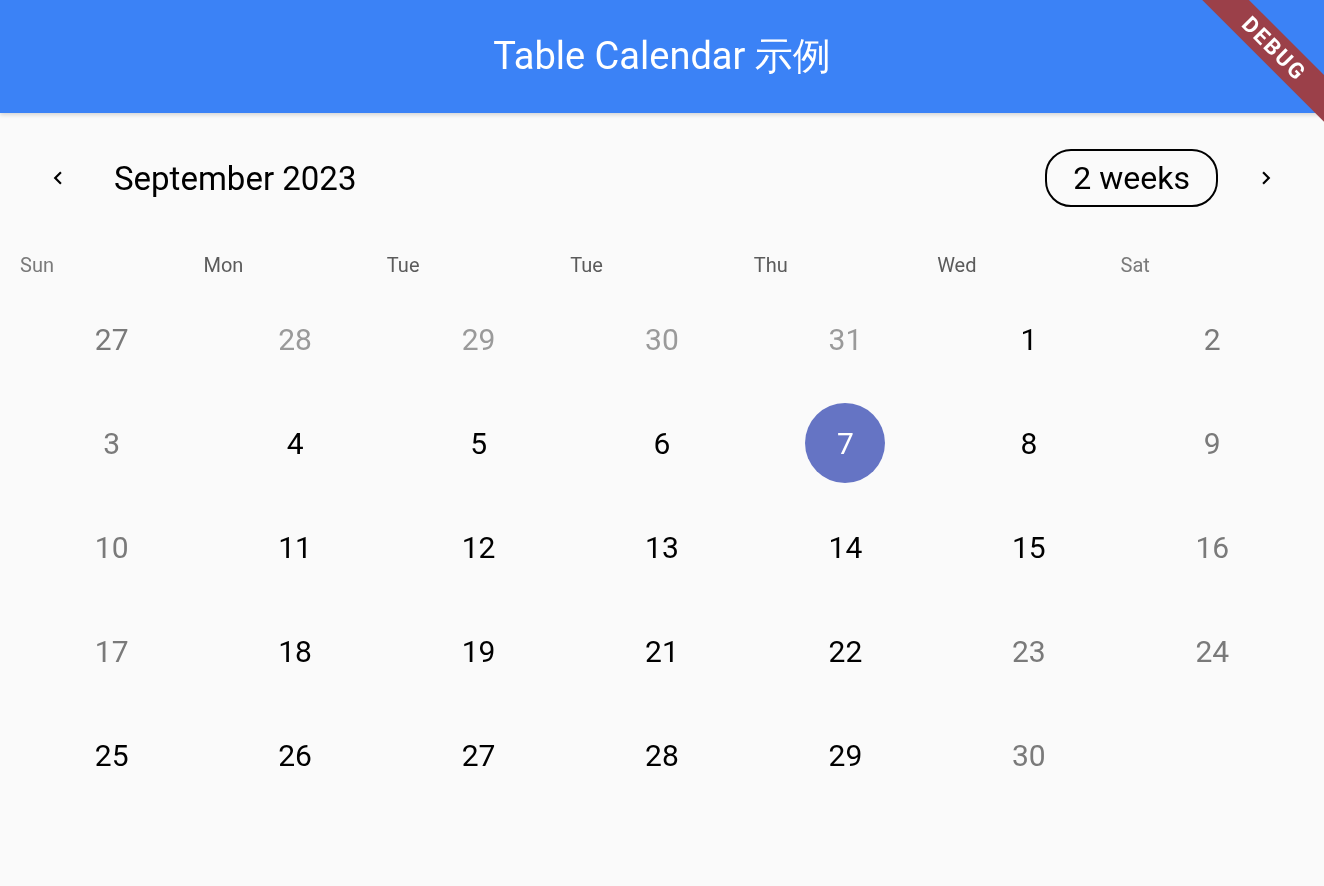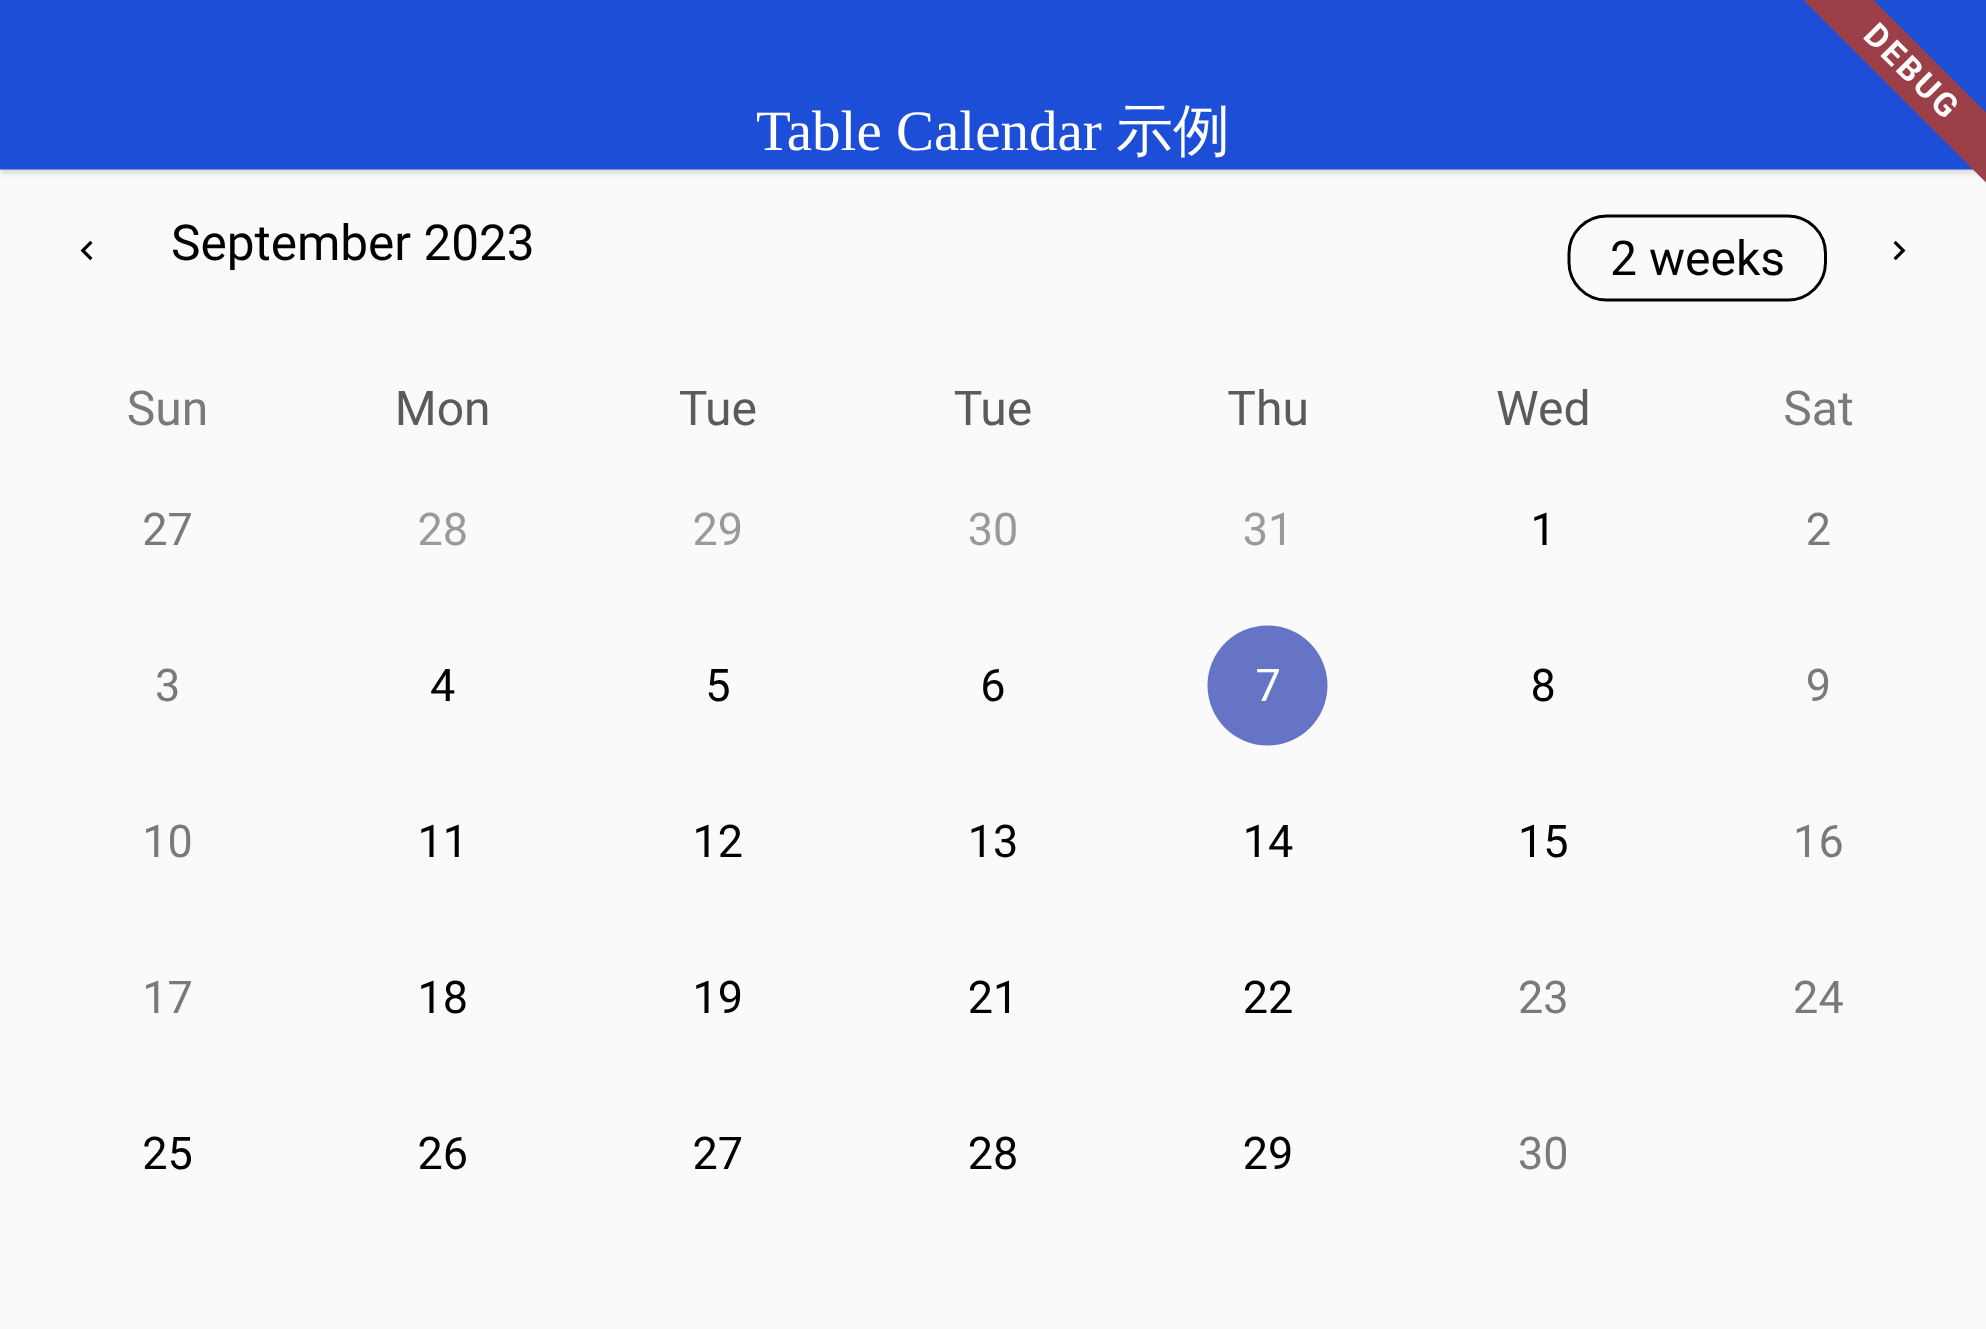--- a/index.html
+++ b/index.html
@@ -9,30 +9,29 @@
     }
     body {
       font-family: -apple-system, BlinkMacSystemFont, "Segoe UI", Roboto, Helvetica, Arial, sans-serif;
       background: #fafafa;
       width: 1324px;
       height: 886px;
       overflow: hidden;
       position: relative;
     }
     .app-bar {
-      background: #1d4ed8;
+      background: #3b82f6;
       height: 113px;
       display: flex;
-      align-items: flex-end;
+      align-items: center;
       justify-content: center;
       color: #fff;
       font-size: 38px;
       font-weight: 400;
       box-shadow: 0 2px 4px rgba(0,0,0,0.15);
-      font-family: Liberation Serif, serif;
     }
     .debug-banner {
       position: absolute;
       top: 0;
       right: 0;
       width: 190px;
       height: 190px;
       overflow: hidden;
       pointer-events: none;
     }
@@ -47,21 +46,21 @@
       letter-spacing: 2px;
       padding: 4px 70px;
       transform: rotate(45deg);
       text-align: center;
     }
     .calendar-container {
       padding: 30px 20px 0 20px;
     }
     .calendar-header {
       display: flex;
-      align-items: flex-start;
+      align-items: center;
       height: 70px;
       padding: 0 14px;
     }
     .nav-btn {
       width: 48px;
       height: 48px;
       display: flex;
       align-items: center;
       justify-content: center;
       cursor: pointer;
@@ -91,22 +90,21 @@
       align-items: center;
       margin-right: 24px;
     }
     .weekday-row {
       display: grid;
       grid-template-columns: repeat(7, 1fr);
       margin-top: 28px;
       margin-bottom: 10px;
     }
     .weekday {
-      text-align: center;
-      font-size: 32px;
+      font-size: 20px;
       color: #5b5b5b;
       padding: 12px 0;
     }
     .weekday.satsun {
       color: #7a7a7a;
     }
     .days-grid {
       display: grid;
       grid-template-columns: repeat(7, 1fr);
       grid-auto-rows: 104px;

